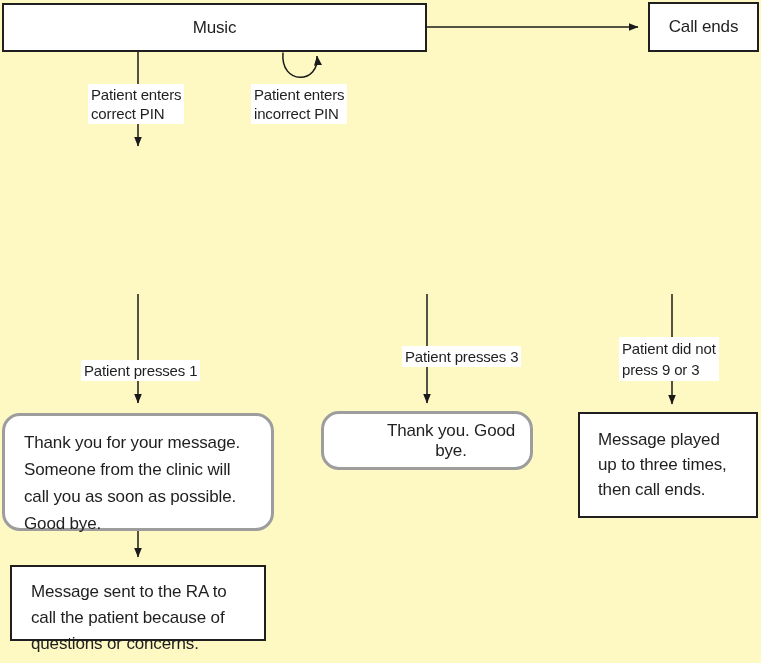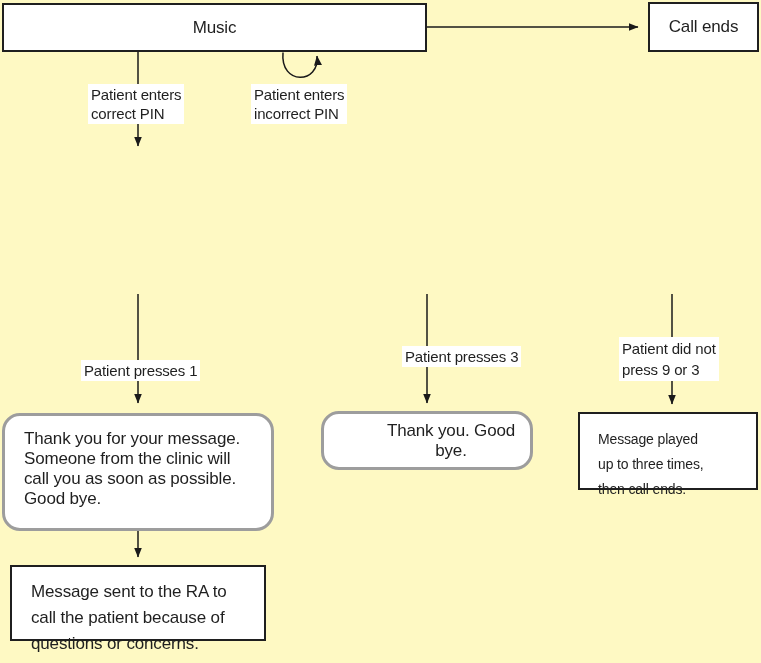--- a/index.html
+++ b/index.html
@@ -54,24 +54,24 @@
     line-height: 19px;
     padding: 1px 3px;
     letter-spacing: -0.15px;
   }
   
   #music-node        { left: 2px;   top: 3px;   width: 425px; height: 49px; font-size: 17px; }
   #call-ends-node    { left: 648px; top: 2px;   width: 111px; height: 50px; font-size: 17px; }
   #greeting-node     { left: 2px;   top: 155px; width: 756px; height: 139px;
                        font-size: 16px; line-height: 21.5px; padding: 13px 0 0 19px; }
   #thank-message-node{ left: 2px;   top: 413px; width: 272px; height: 118px;
-                       font-size: 17px; line-height: 20px; padding: 13px 0 0 19px; }
+                       font-size: 17px; line-height: 27px; padding: 13px 0 0 19px; }
   #thank-goodbye-node{ left: 321px; top: 411px; width: 212px; height: 59px; font-size: 17px; padding-left: 48px; }
-  #message-played-node{ left: 578px; top: 412px; width: 180px; height: 78px;
-                       font-size: 14px; line-height: 25px; padding: 13px 0 0 18px; }
+  #message-played-node{ left: 578px; top: 412px; width: 180px; height: 106px;
+                       font-size: 17px; line-height: 25px; padding: 13px 0 0 18px; }
   #ra-message-node   { left: 10px;  top: 565px; width: 256px; height: 76px;
                        font-size: 17px; line-height: 26px; padding: 12px 0 0 19px; }
   
   #label-pin-timeout  { left: 467px; top: 2px;   line-height: 18.5px; }
   #label-correct-pin  { left: 88px;  top: 84px; }
   #label-incorrect-pin{ left: 251px; top: 84px; }
   #label-press-1      { left: 81px;  top: 360px; }
   #label-press-3      { left: 368px; top: 346px; margin-left: 34px; }
   #label-no-press     { left: 619px; top: 337px; line-height: 21px; }
 </style>

